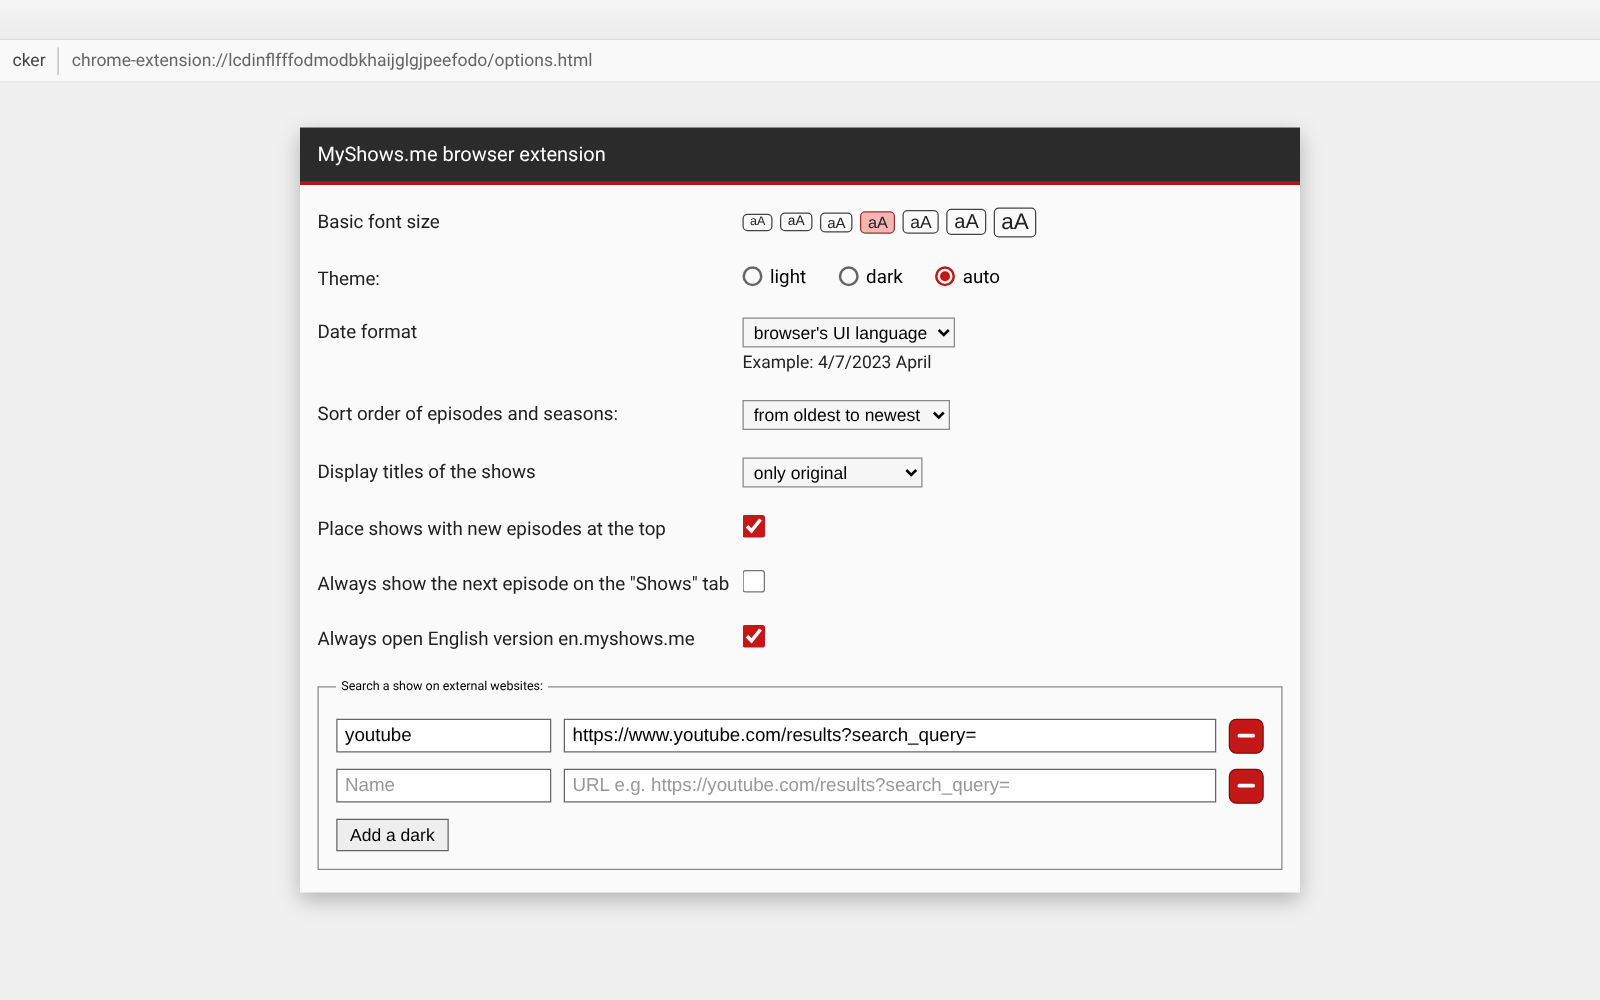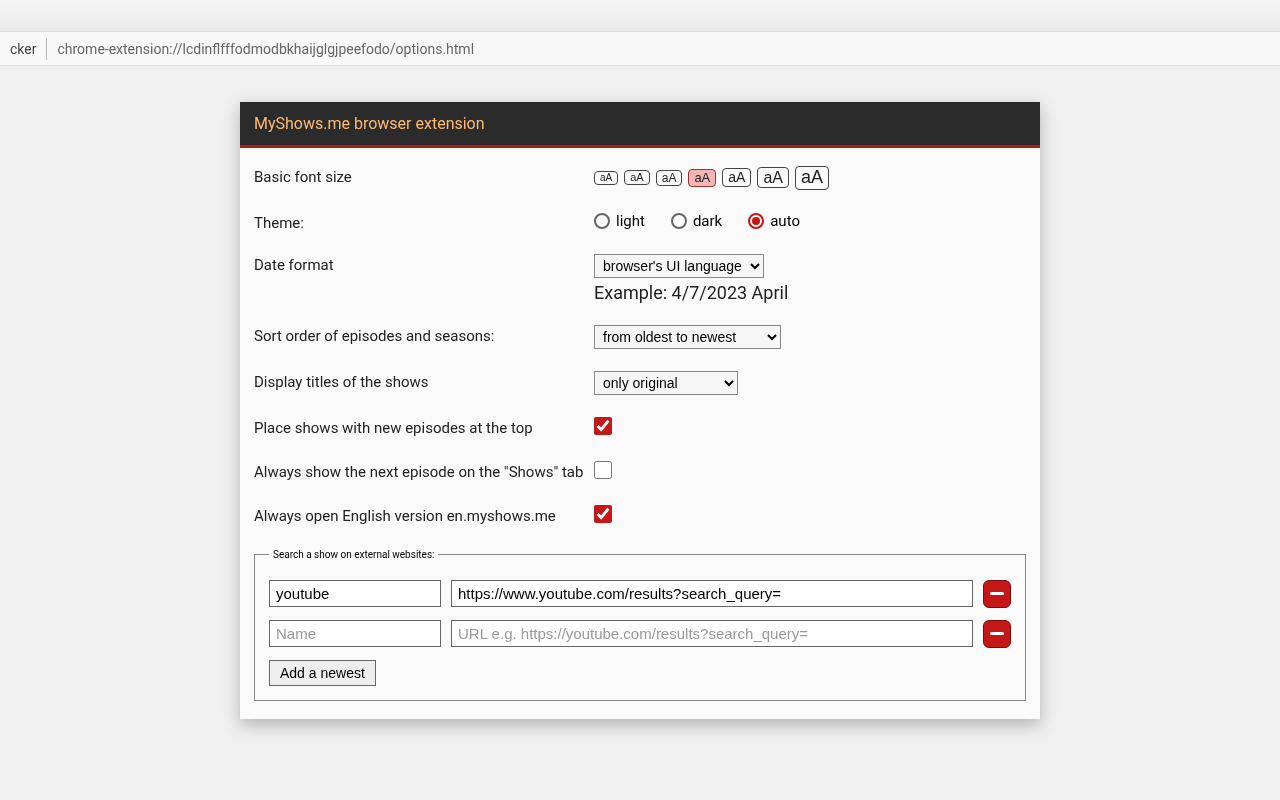--- a/index.html
+++ b/index.html
@@ -41,21 +41,21 @@
   display: flex;
   justify-content: center;
 }
 .panel {
   width: 800px;
   background: #fafafa;
   box-shadow: 0 6px 16px rgba(0,0,0,0.25);
 }
 .panel-header {
   background: #2b2b2b;
-  color: #fdba74;
+  color: #ffffff;
   padding: 12px 14px;
   font-size: 16px;
   border-bottom: 3px solid #b01818;
 }
 .panel-body {
   padding: 18px 14px 18px 14px;
 }
 .row {
   display: flex;
   align-items: flex-start;
@@ -118,21 +118,21 @@
   border-radius: 50%;
   top: 2px; left: 2px;
 }
 select {
   font-size: 14px;
   padding: 2px 4px;
   border: 1px solid #888;
   background: #f6f6f6;
 }
 .example {
-  font-size: 18px;
+  font-size: 14px;
   color: #222;
   margin-top: 4px;
 }
 .chk {
   width: 18px;
   height: 18px;
   accent-color: #c41818;
 }
 fieldset {
   border: 1px solid #888;
@@ -242,21 +242,21 @@
           <select style="width:170px">
             <option>browser's UI language</option>
           </select>
           <div class="example">Example: 4/7/2023 April</div>
         </div>
       </div>
 
       <div class="row">
         <div class="label-col">Sort order of episodes and seasons:</div>
         <div class="ctrl-col">
-          <select style="width:187px">
+          <select style="width:166px">
             <option>from oldest to newest</option>
           </select>
         </div>
       </div>
 
       <div class="row">
         <div class="label-col">Display titles of the shows</div>
         <div class="ctrl-col">
           <select style="width:144px">
             <option>only original</option>
@@ -296,18 +296,18 @@
               </div>
             </div>
             <div class="ext-row">
               <input class="ext-name" placeholder="Name" style="">
               <input class="ext-url" placeholder="URL e.g. https://youtube.com/results?search_query=" style="">
               <div class="del-btn">
                 <div class="bar"></div>
               </div>
             </div>
           </div>
-        <button class="add-field">Add a newest</button>
+        <button class="add-field">Add a dark</button>
       </fieldset>
 
     </div>
   </div>
 </div>
 
 </body></html>

